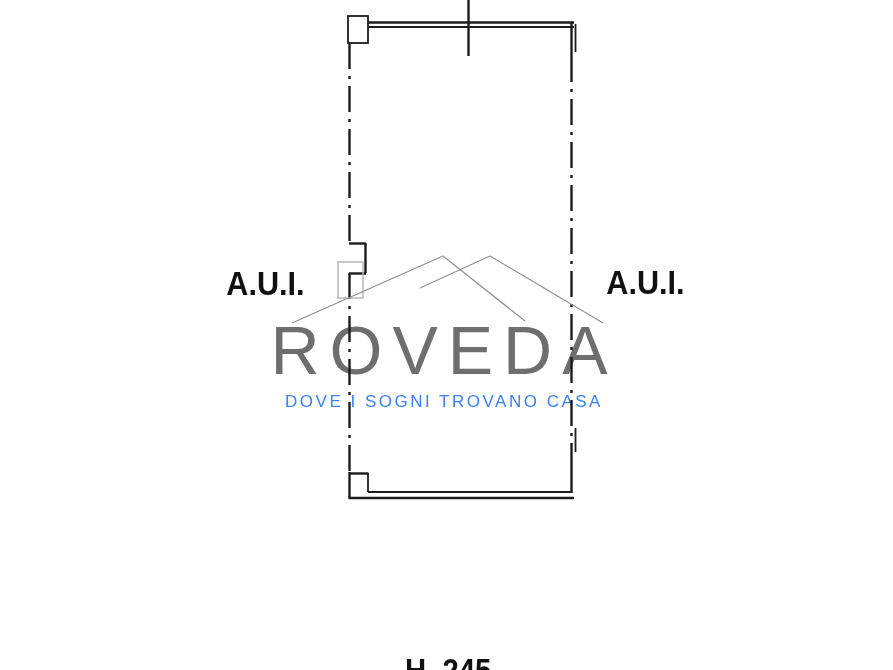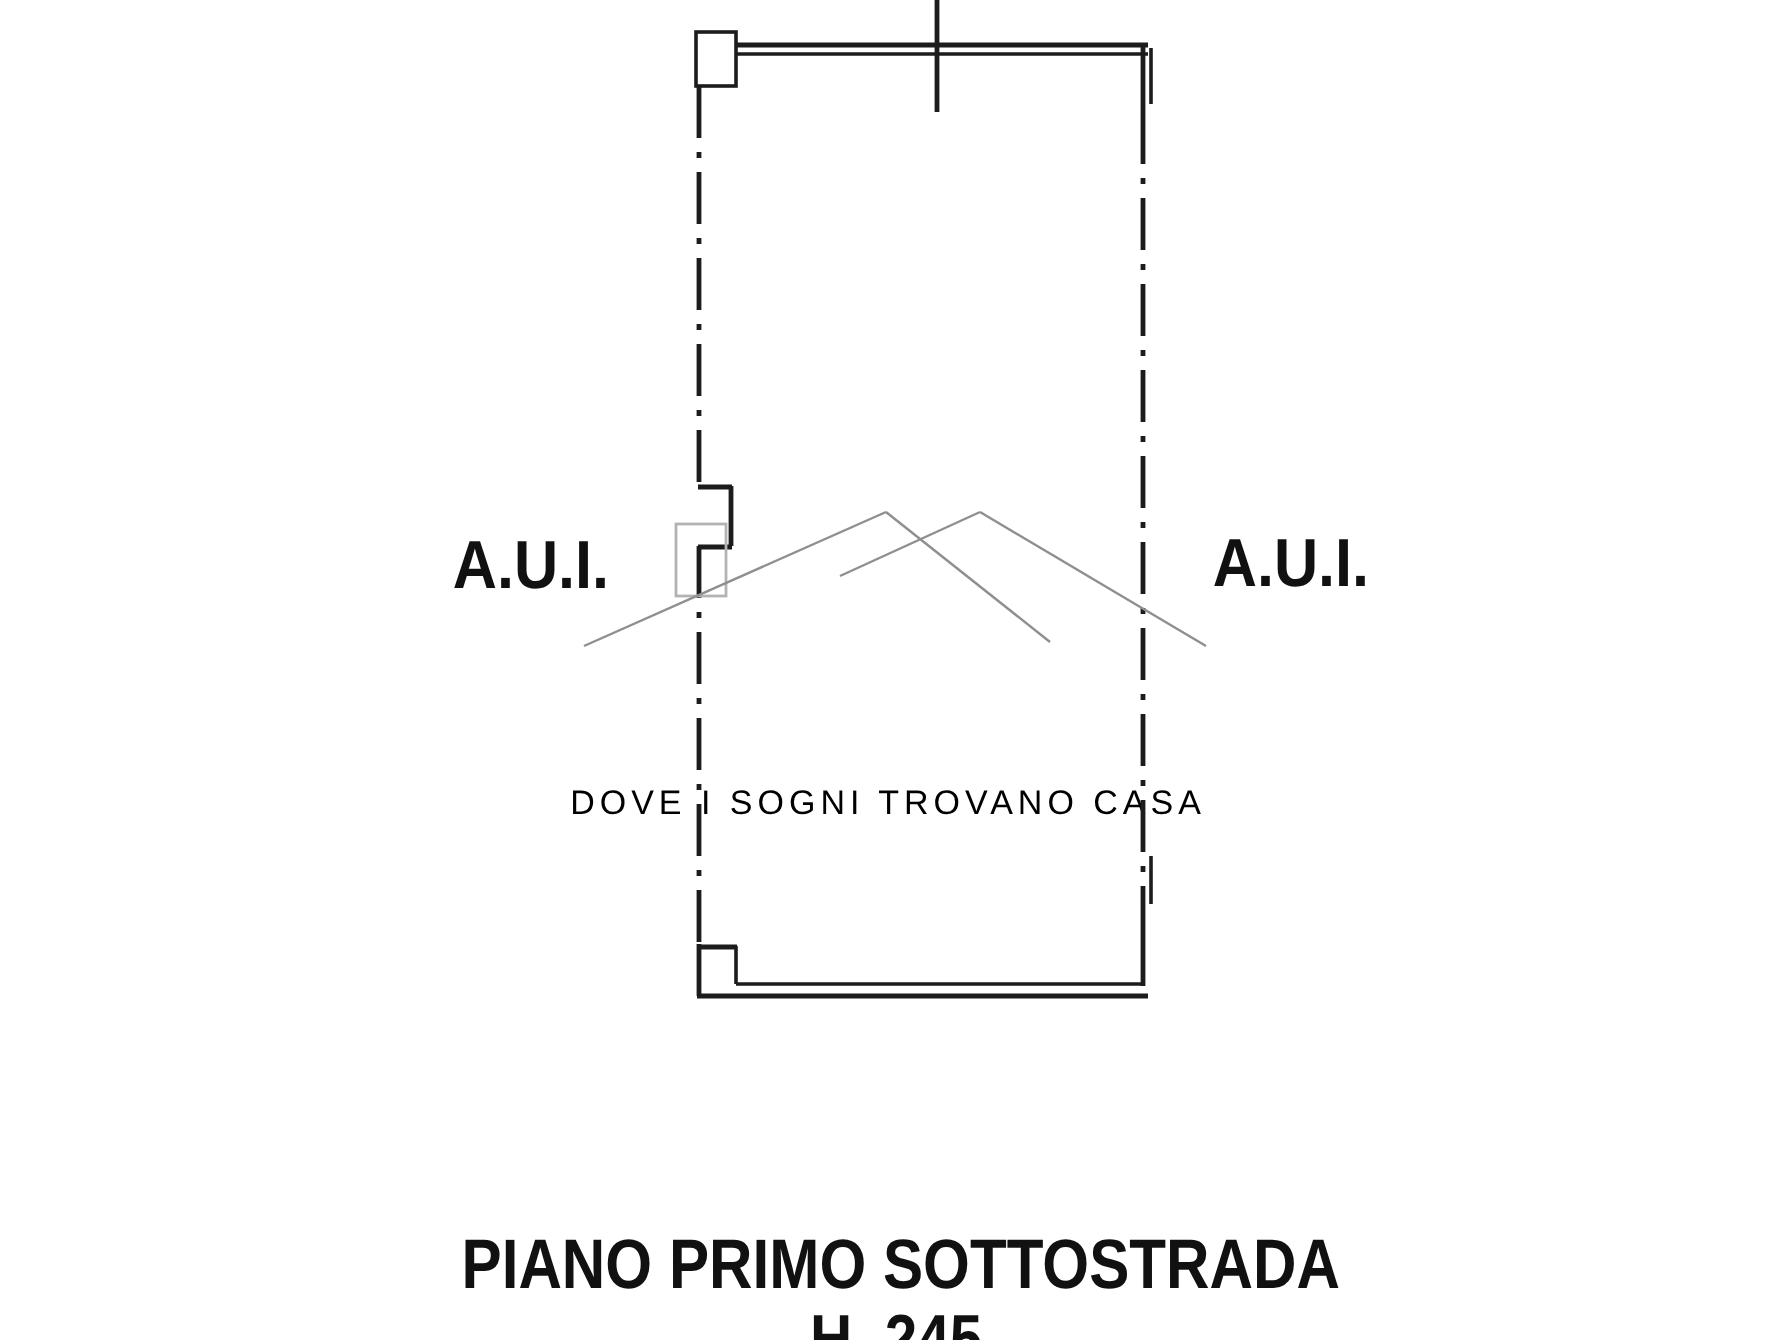--- a/index.html
+++ b/index.html
@@ -91,21 +91,22 @@
   .wall-thin  { stroke: #1c1c1c; stroke-width: 1.8; fill: none; }
   .dashdot    { stroke-dasharray: 26 7 3 7; }
   .leader     { stroke: #8f8f8f; stroke-width: 1.2; fill: none; }
   .door       { stroke: #b3b3b3; stroke-width: 1.4; fill: none; }
 </style>
 </head>
 <body>
 
 <div id="canvas">
 
-  <div class="abs wm-tagline" style="color:#000000;">DOVE I SOGNI TROVANO CASA</div>
+  <div class="abs wm-brand" style="color:#6e6e6e;">ROVEDA</div>
+  <div class="abs wm-tagline" style="color:#3b82f6;">DOVE I SOGNI TROVANO CASA</div>
 
   <svg class="abs" style="left:0; top:0;" width="893" height="670" viewBox="0 0 893 670">
 
     <g>
       <line x1="468.5" y1="0" x2="468.5" y2="56" class="wall"></line>
     </g>
 
     <g>
       <rect x="348" y="16" width="20" height="27" class="wall-thin"></rect>
     </g>
@@ -157,20 +158,17 @@
 
 
   <div class="abs plan-label label-aui-left">
     <span class="condensed">A.U.I.</span>
   </div>
 
   <div class="abs plan-label label-aui-right">
     <span class="condensed">A.U.I.</span>
   </div>
 
-  <div class="abs caption-title">
-    <span class="condensed-strong">PIANO PRIMO SOTTOSTRADA</span>
-  </div>
   <div class="abs caption-height">
     <span class="condensed-strong">H. 245</span>
   </div>
 
 </div>
 
 </body></html>

